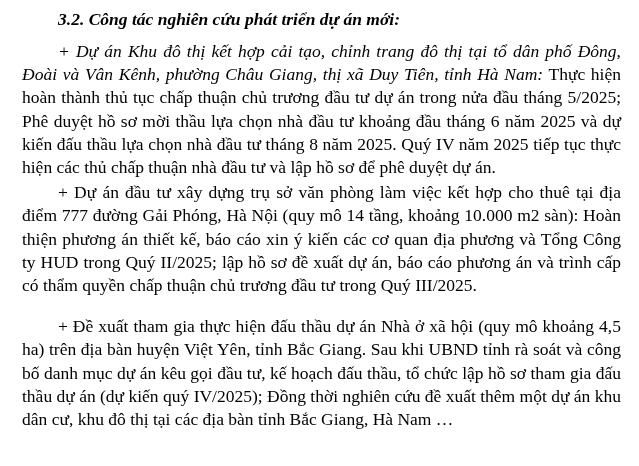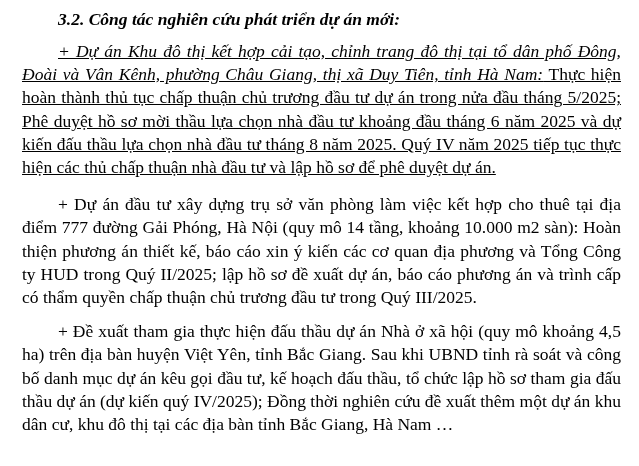--- a/index.html
+++ b/index.html
@@ -33,22 +33,22 @@
     font-size: 17.5px;
     line-height: 1.325;
     text-align: justify;
     text-indent: 36px;
     margin: 0 0 9px 0;
     hyphens: none;
   }
   .para .it {
     font-style: italic;
   }
-  .para-1 { margin-bottom: 14px; text-decoration: underline; }
-  .para-2 { margin-bottom: 11px; }
+  .para-1 { margin-bottom: 2px; }
+  .para-2 { margin-bottom: 18px; }
   .para-3 { margin-bottom: 16px; }
 </style>
 </head>
 <body>
 
 <div class="page">
 
   <h2 class="heading">3.2. Công tác nghiên cứu phát triển dự án mới:</h2>
 
   <p class="para para-1"><span class="it">+ Dự án Khu đô thị kết hợp cải tạo, chỉnh trang đô thị tại tổ dân phố Đông, Đoài và Vân Kênh, phường Châu Giang, thị xã Duy Tiên, tỉnh Hà Nam:</span><span> Thực hiện hoàn thành thủ tục chấp thuận chủ trương đầu tư dự án trong nửa đầu tháng 5/2025; Phê duyệt hồ sơ mời thầu lựa chọn nhà đầu tư khoảng đầu tháng 6 năm 2025 và dự kiến đấu thầu lựa chọn nhà đầu tư tháng 8 năm 2025. Quý IV năm 2025 tiếp tục thực hiện các thủ chấp thuận nhà đầu tư và lập hồ sơ để phê duyệt dự án.</span></p>

